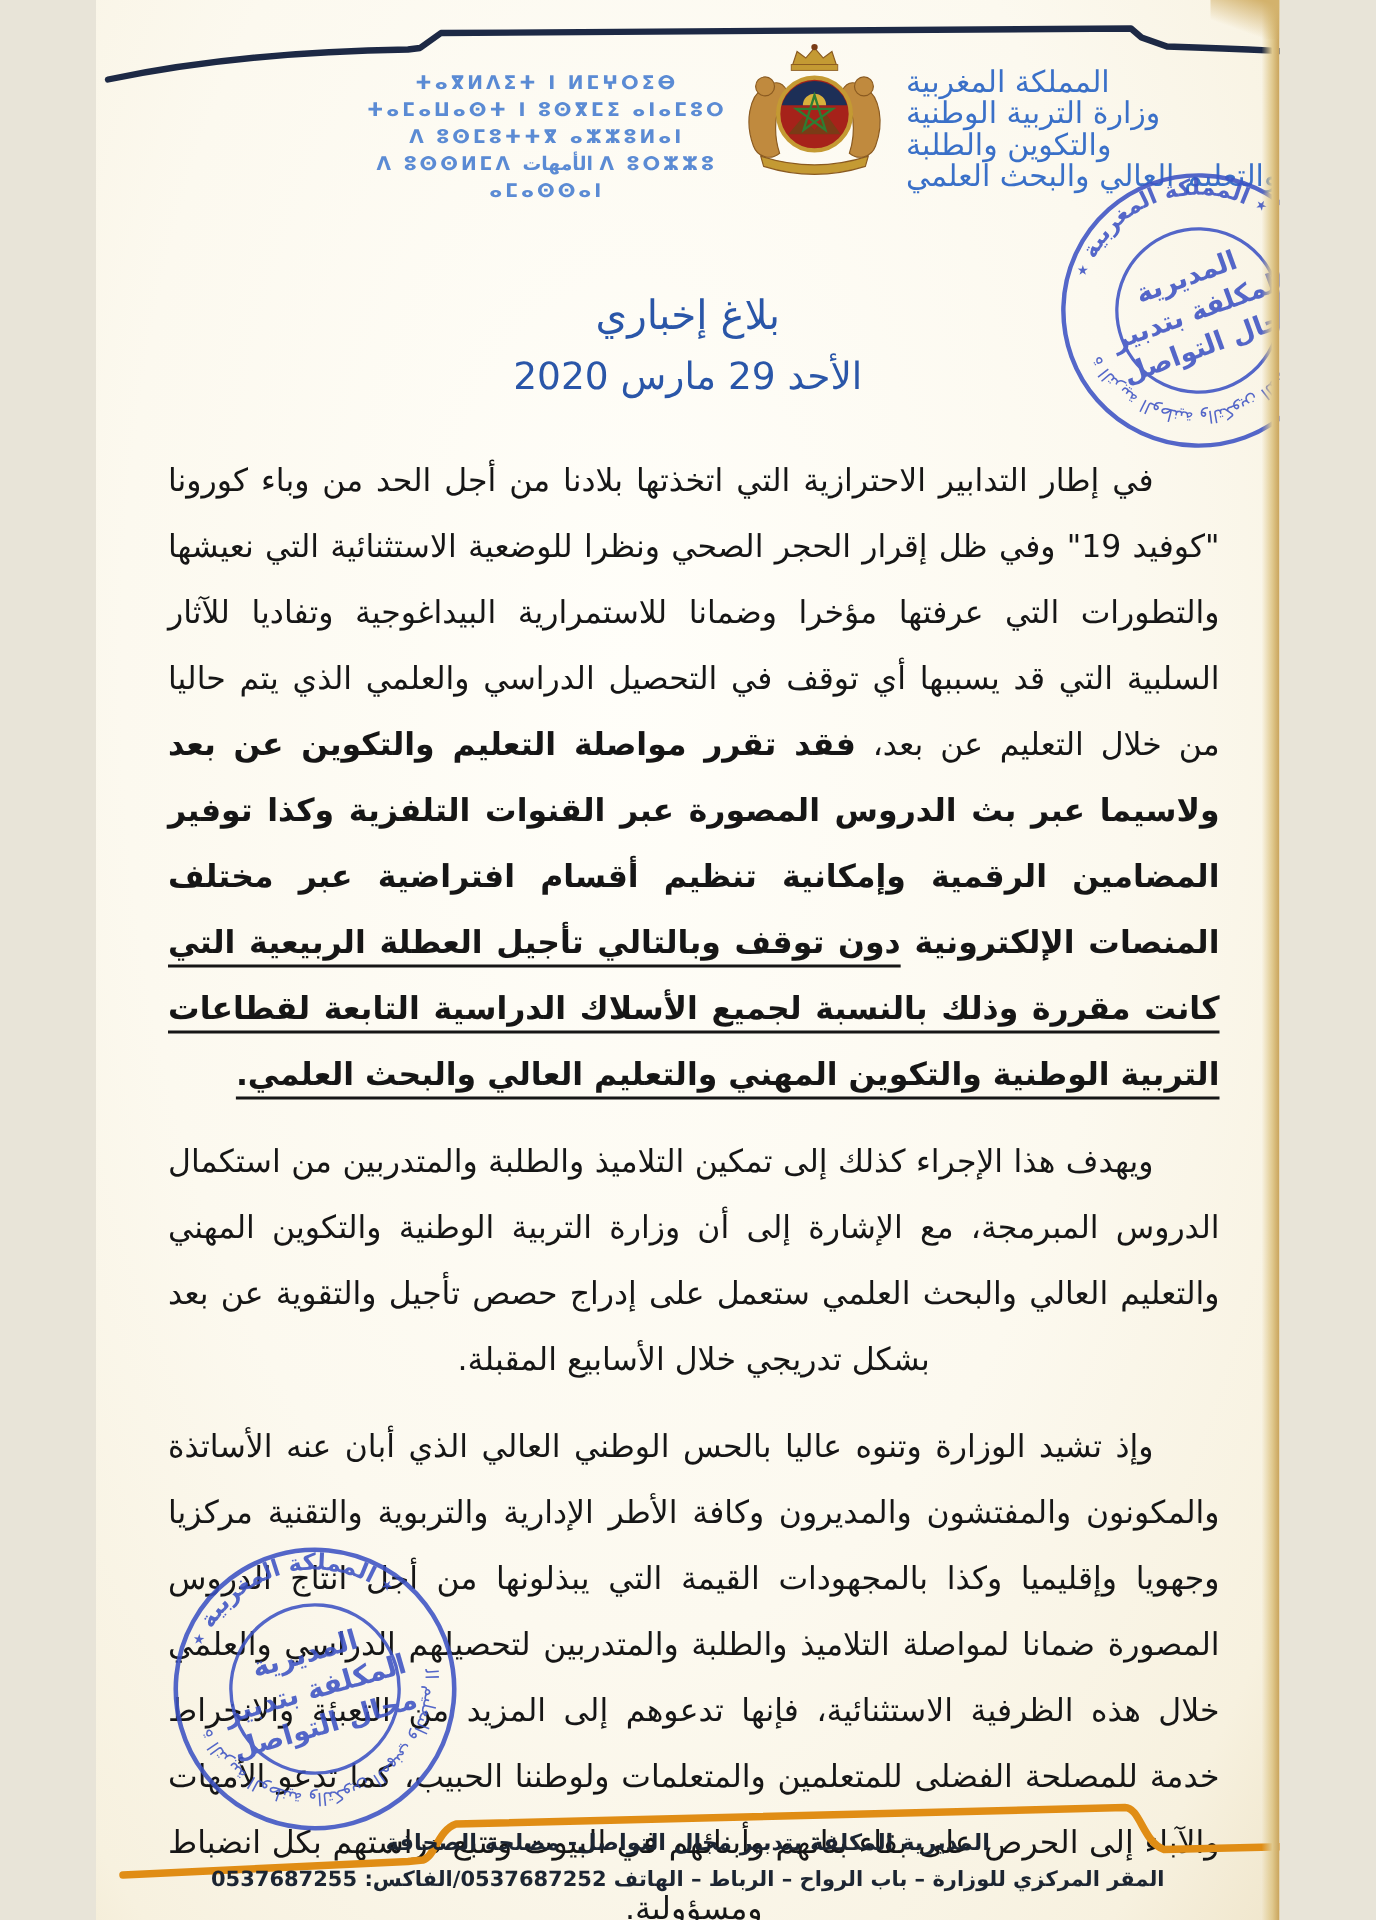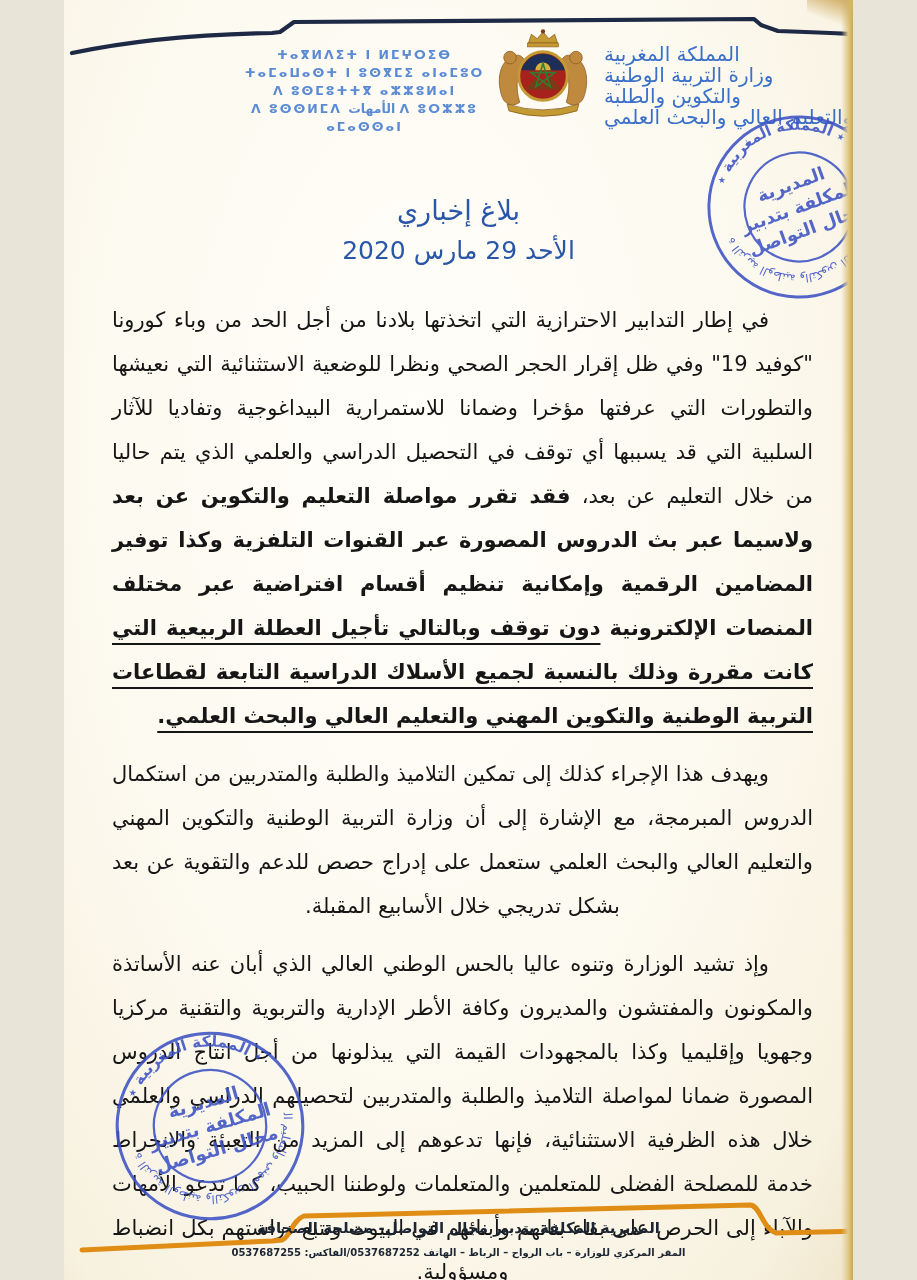--- a/index.html
+++ b/index.html
@@ -72,21 +72,21 @@
   .stamp-bottom { left: 44px; top: 1024px; transform: rotate(-16deg); }
   .stamp text, .stamp textPath { fill: #3d53c4; }
 
   
   .footer-ribbon { position: absolute; left: 0; top: 1192px; }
   .footer-text {
     position: absolute; left: 0; right: 0; top: 1216px;
     text-align: center; direction: rtl; color: #1c2532;
   }
   .footer-l1 { font-size: 15px; font-weight: bold; line-height: 24px; }
-  .footer-l2 { font-size: 10px; font-weight: bold; line-height: 26px; }
+  .footer-l2 { font-size: 14px; font-weight: bold; line-height: 26px; }
 </style>
 </head>
 <body>
 
 <div class="page">
 
   <svg class="top-line" width="917" height="62" viewBox="0 0 917 62">
     <path d="M 8,53 C 70,40 140,34 208,33 L 216,32 L 230,22 L 690,19
              L 697,25 L 714,31 C 780,33 832,36 862,40 C 884,43 898,48 908,54" fill="none" stroke="#1d2945" stroke-width="4.2" stroke-linecap="round" stroke-linejoin="round"></path>
   </svg>
@@ -143,21 +143,21 @@
     <text x="100" y="130" font-size="18" font-weight="bold" text-anchor="middle">مجال التواصل</text>
   </svg>
 
   <div class="title-block">
     <div class="title-line1">بلاغ إخباري</div>
     <div class="title-line2">الأحد 29 مارس 2020</div>
   </div>
 
   <div class="body-text">
     <p><span class="seg-normal">في إطار التدابير الاحترازية التي اتخذتها بلادنا من أجل الحد من وباء كورونا "كوفيد 19" وفي ظل إقرار الحجر الصحي ونظرا للوضعية الاستثنائية التي نعيشها والتطورات التي عرفتها مؤخرا وضمانا للاستمرارية البيداغوجية وتفاديا للآثار السلبية التي قد يسببها أي توقف في التحصيل الدراسي والعلمي الذي يتم حاليا من خلال التعليم عن بعد، </span><span class="seg-bold">فقد تقرر مواصلة التعليم والتكوين عن بعد ولاسيما عبر بث الدروس المصورة عبر القنوات التلفزية وكذا توفير المضامين الرقمية وإمكانية تنظيم أقسام افتراضية عبر مختلف المنصات الإلكترونية </span><span class="seg-bold-underline">دون توقف وبالتالي تأجيل العطلة الربيعية التي كانت مقررة وذلك بالنسبة لجميع الأسلاك الدراسية التابعة لقطاعات التربية الوطنية والتكوين المهني والتعليم العالي والبحث العلمي.</span></p>
-    <p class="center-last">ويهدف هذا الإجراء كذلك إلى تمكين التلاميذ والطلبة والمتدربين من استكمال الدروس المبرمجة، مع الإشارة إلى أن وزارة التربية الوطنية والتكوين المهني والتعليم العالي والبحث العلمي ستعمل على إدراج حصص للدعم والتقوية عن بعد بشكل تدريجي خلال الأسابيع المقبلة.</p>
+    <p class="center-last">ويهدف هذا الإجراء كذلك إلى تمكين التلاميذ والطلبة والمتدربين من استكمال الدروس المبرمجة، مع الإشارة إلى أن وزارة التربية الوطنية والتكوين المهني والتعليم العالي والبحث العلمي ستعمل على إدراج حصص تأجيل والتقوية عن بعد بشكل تدريجي خلال الأسابيع المقبلة.</p>
     <p class="center-last">وإذ تشيد الوزارة وتنوه عاليا بالحس الوطني العالي الذي أبان عنه الأساتذة والمكونون والمفتشون والمديرون وكافة الأطر الإدارية والتربوية والتقنية مركزيا وجهويا وإقليميا وكذا بالمجهودات القيمة التي يبذلونها من أجل انتاج الدروس المصورة ضمانا لمواصلة التلاميذ والطلبة والمتدربين لتحصيلهم الدراسي والعلمي خلال هذه الظرفية الاستثنائية، فإنها تدعوهم إلى المزيد من التعبئة والانخراط خدمة للمصلحة الفضلى للمتعلمين والمتعلمات ولوطننا الحبيب، كما تدعو الأمهات والآباء إلى الحرص على بقاء بناتهم وأبنائهم في البيوت وتتبع دراستهم بكل انضباط ومسؤولية.</p>
   </div>
 
   <svg class="stamp stamp-bottom" width="204" height="204" viewBox="0 0 200 200">
     <defs>
       <path id="arcT2" d="M 22,100 A 78,78 0 0 1 178,100"></path>
       <path id="arcB2" d="M 173,106 A 74,74 0 0 1 27,106"></path>
     </defs>
     <circle cx="100" cy="100" r="91" fill="none" stroke="#3d53c4" stroke-width="3"></circle>
     <circle cx="100" cy="100" r="55" fill="none" stroke="#3d53c4" stroke-width="2.2"></circle>

